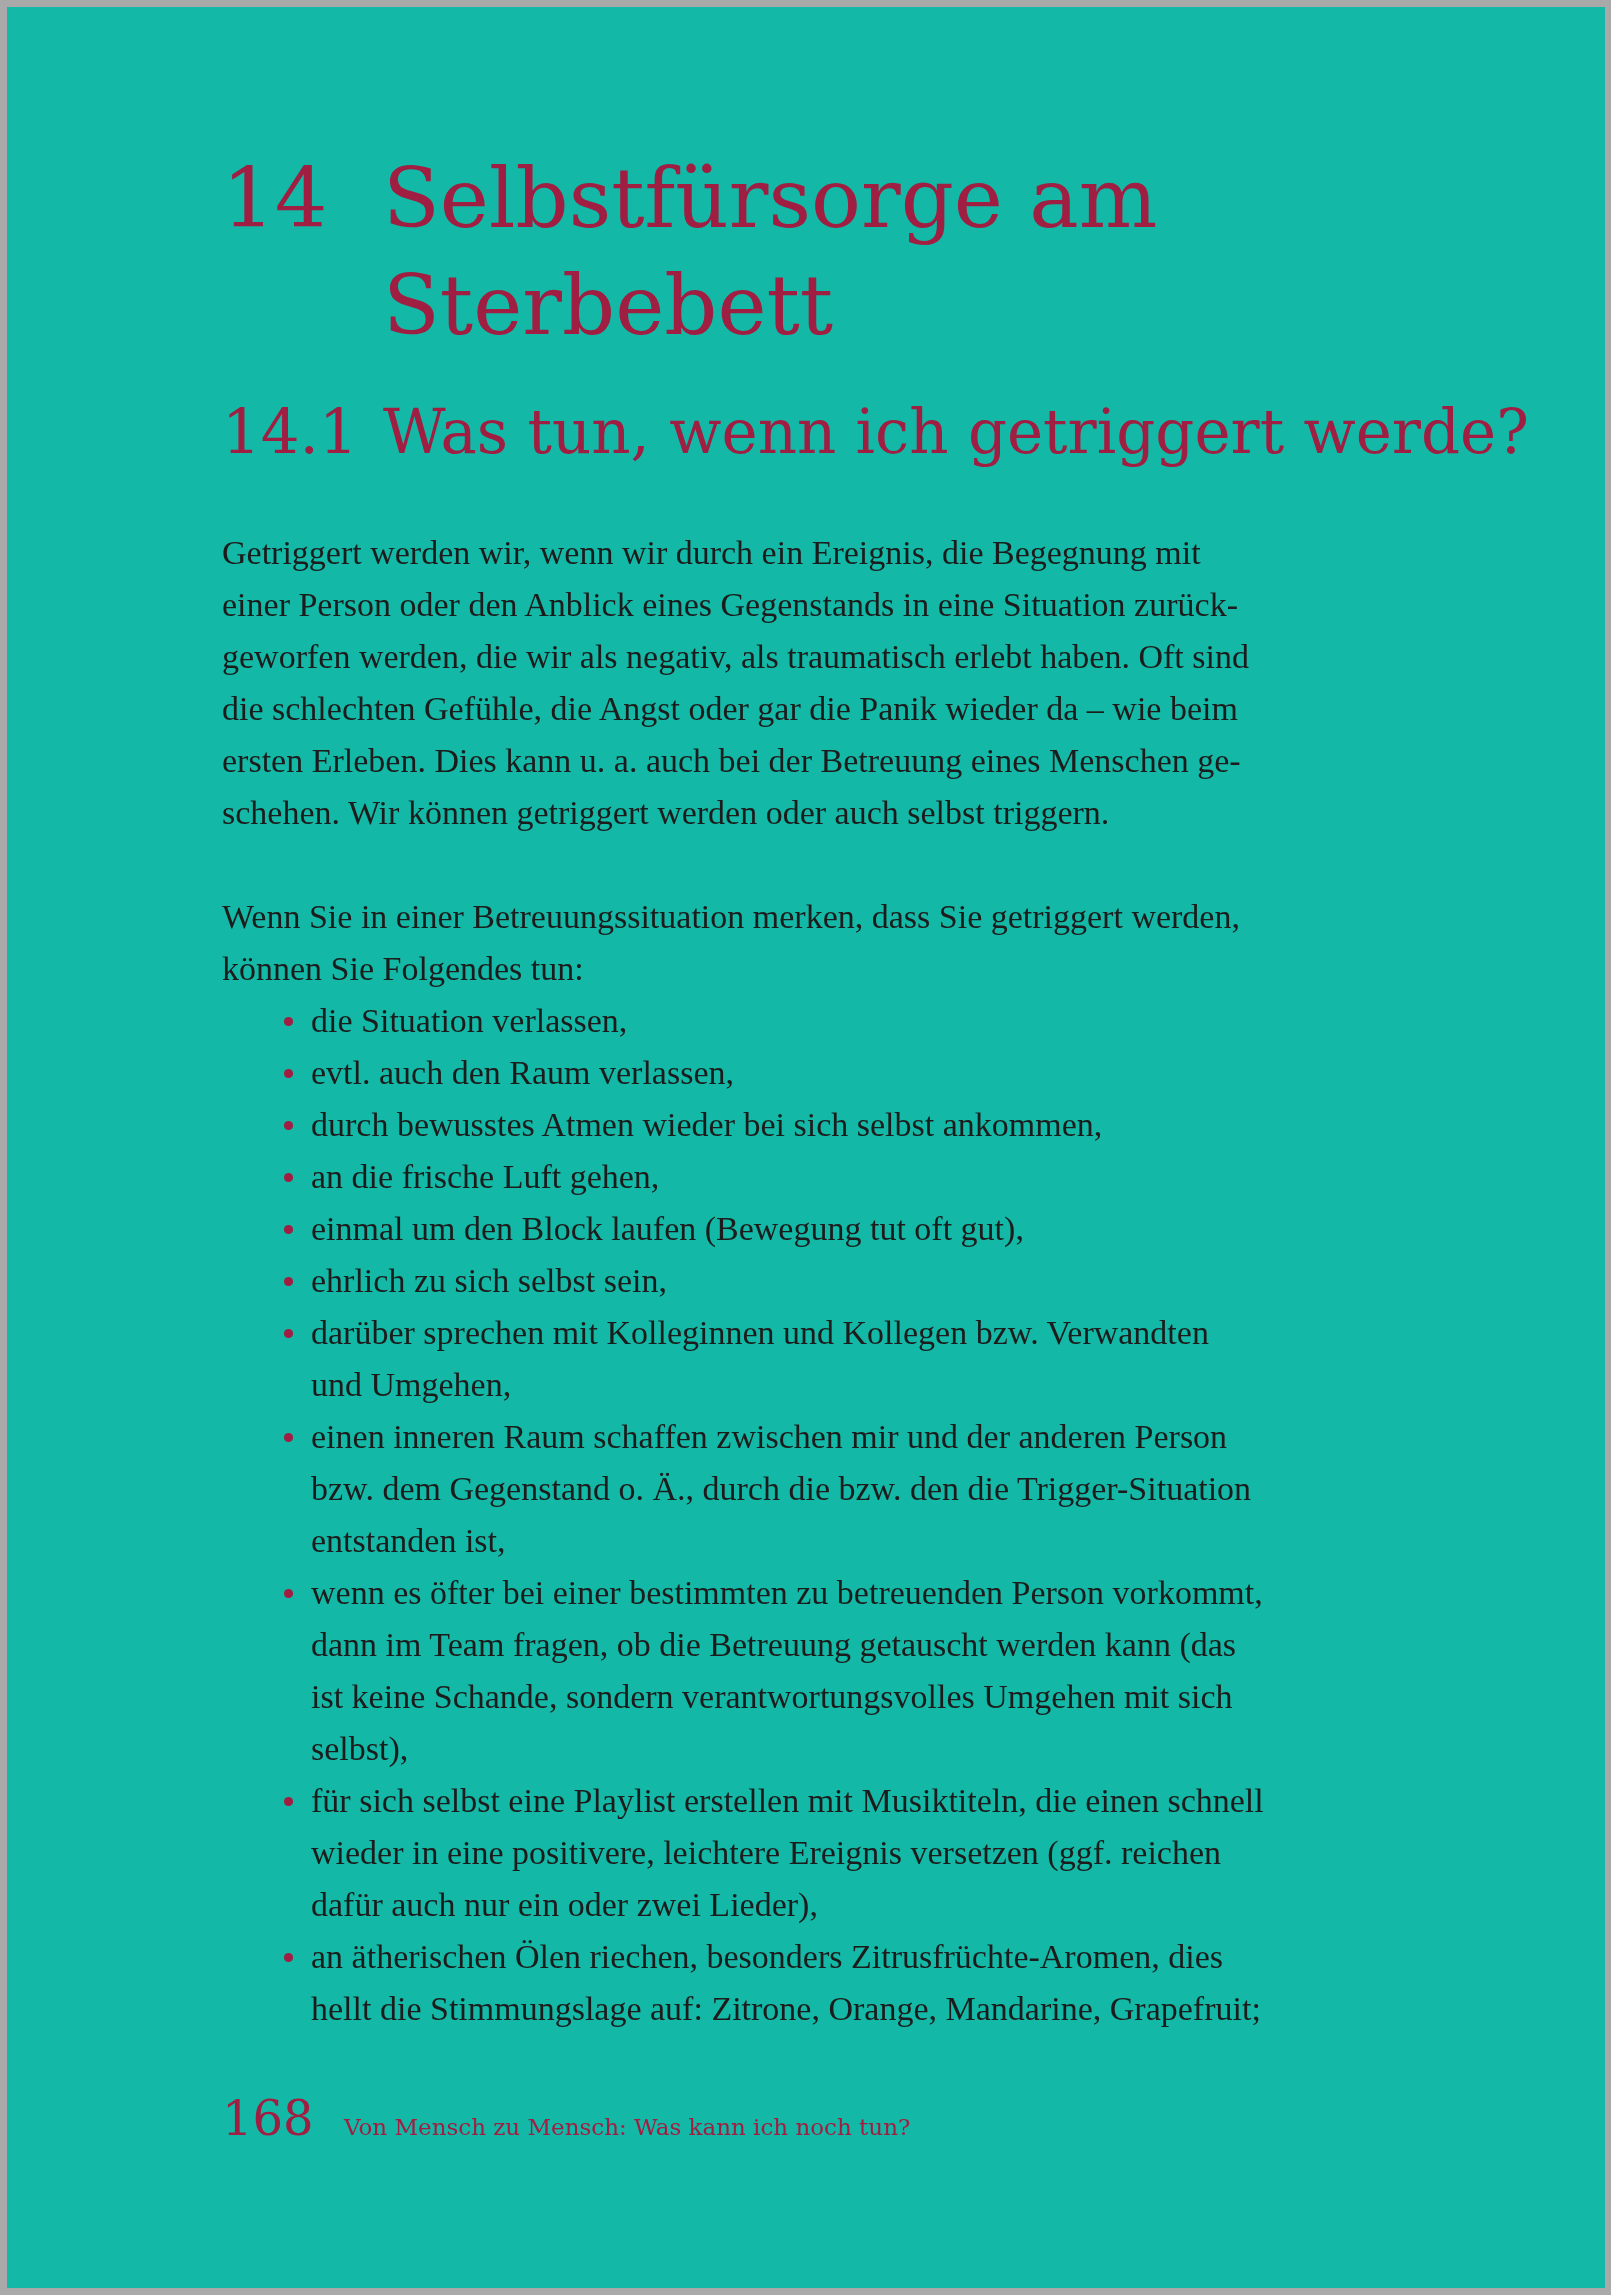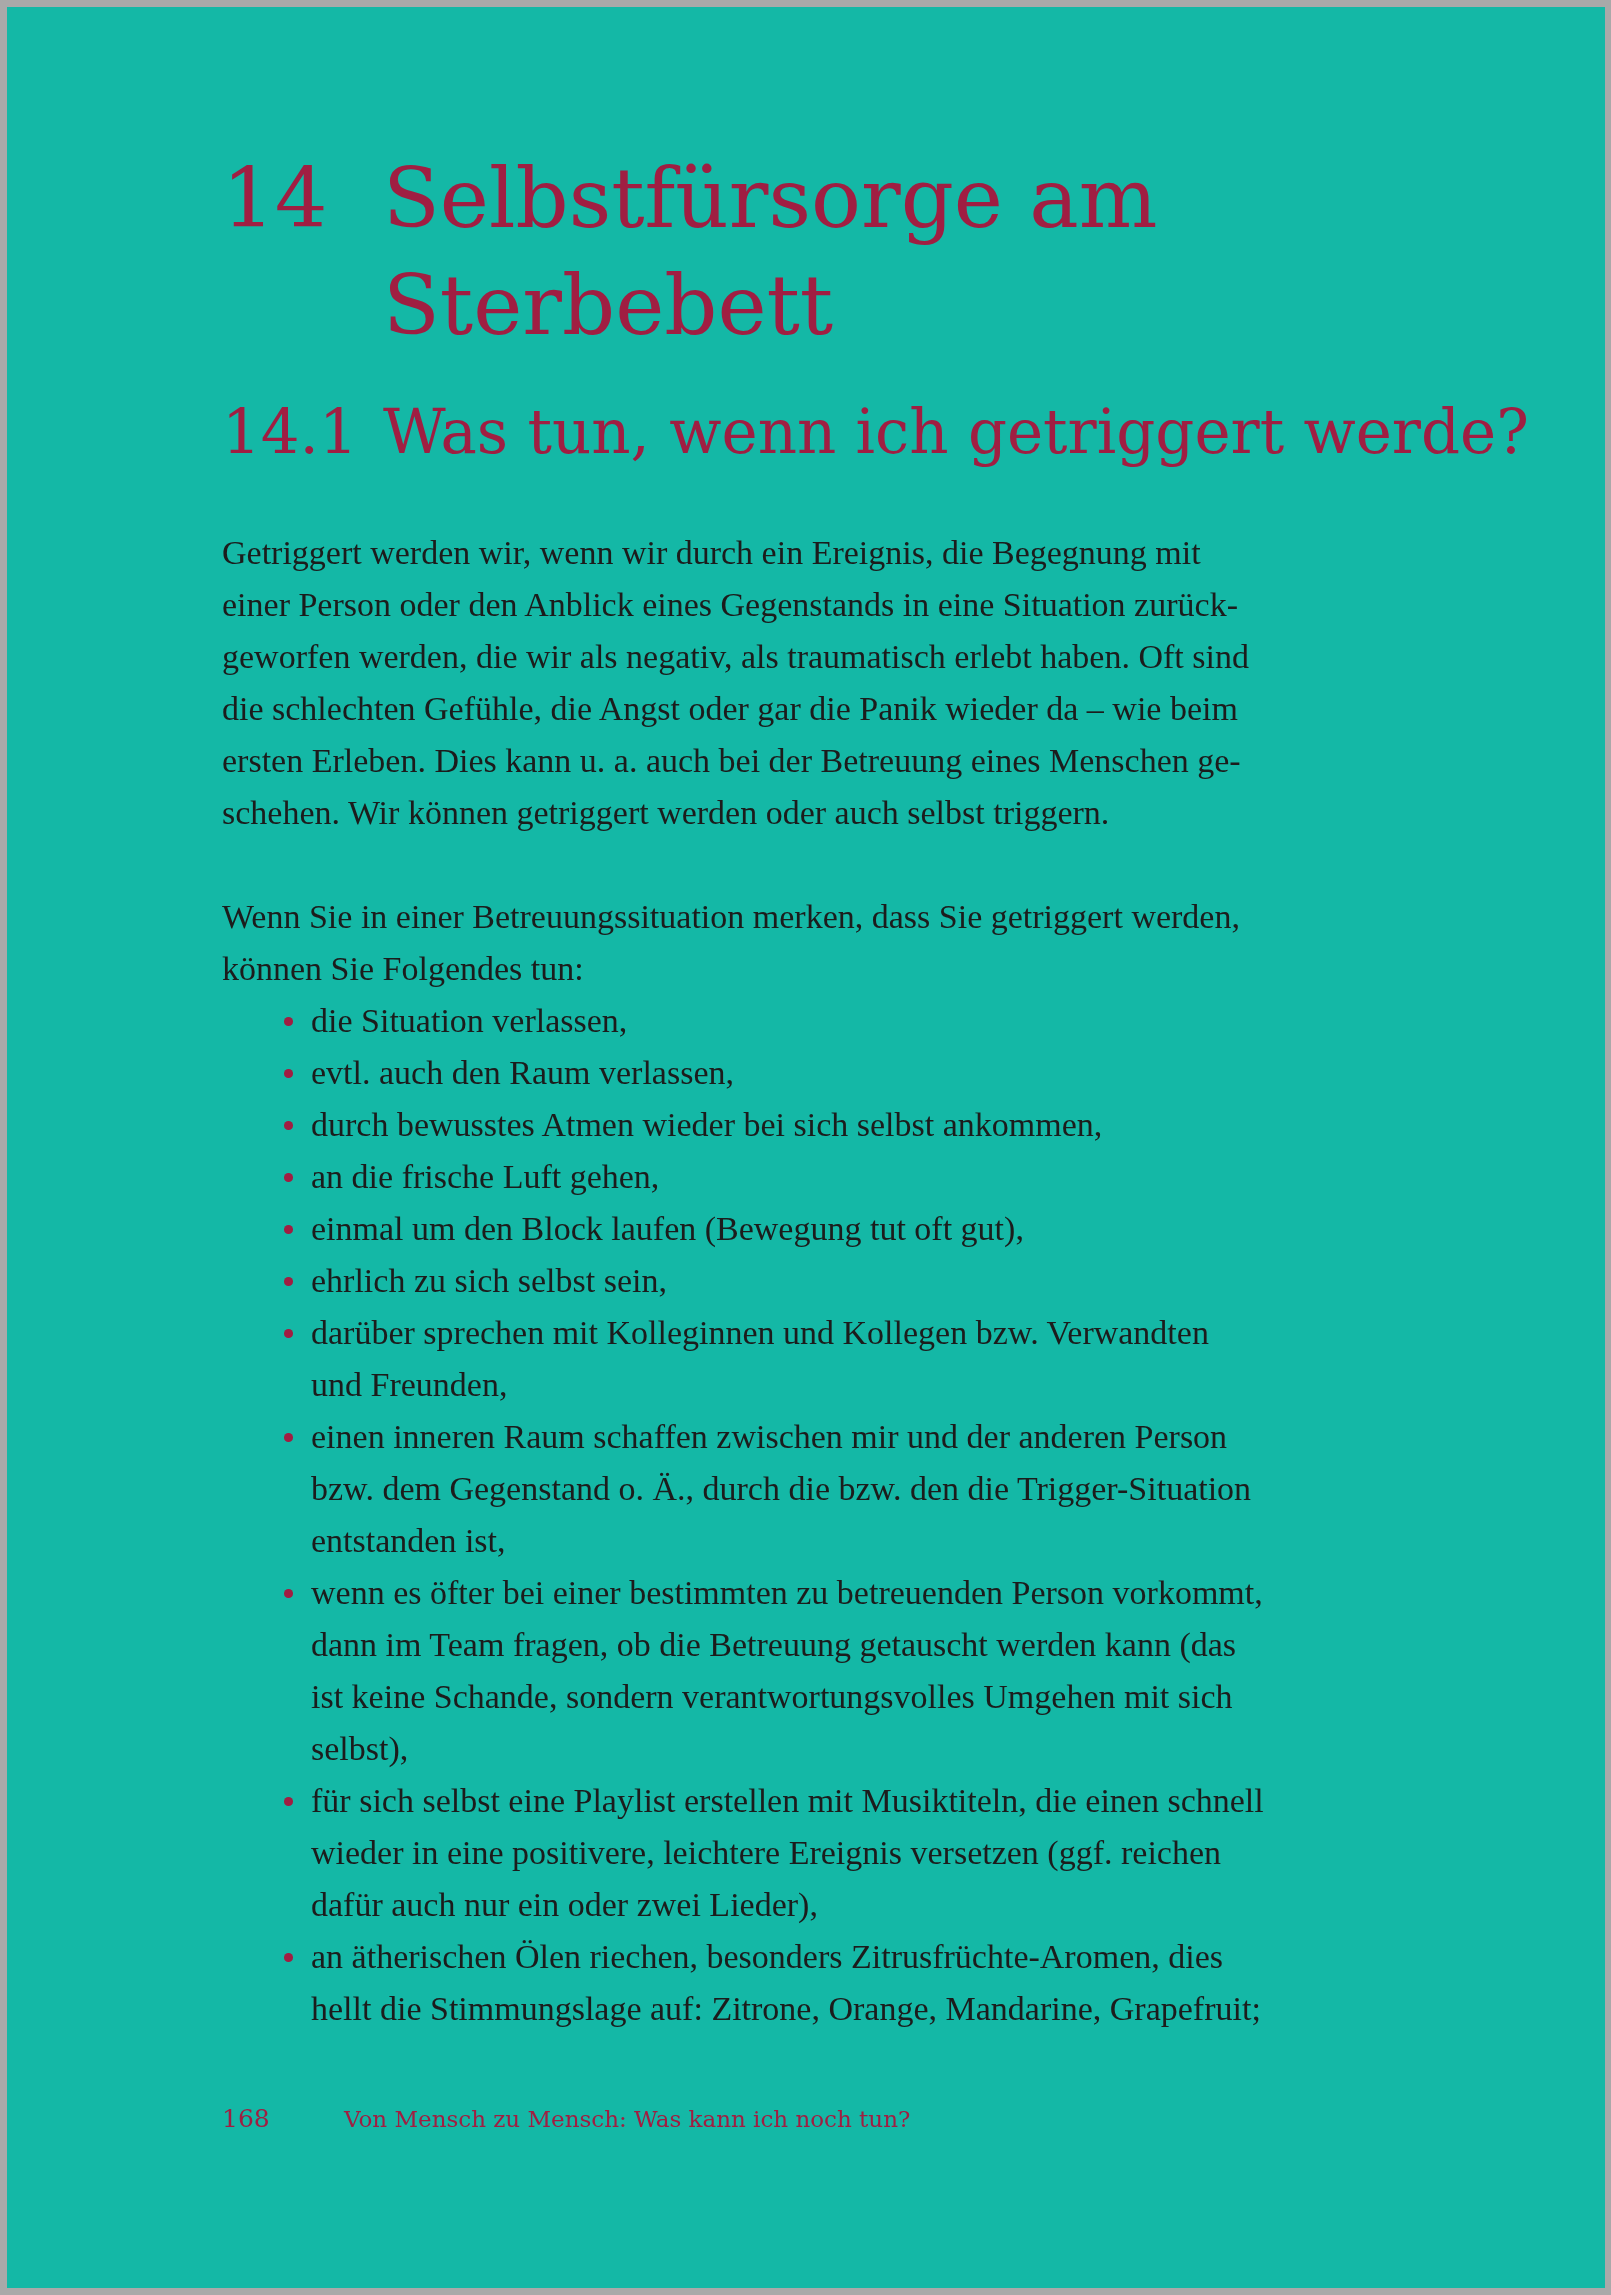--- a/index.html
+++ b/index.html
@@ -82,21 +82,21 @@
     left: 215px;
     top: 2090px;
     color: #a01e42;
     font-family: "DejaVu Serif", serif;
     line-height: 43px;
     white-space: nowrap;
   }
   .page-footer .page-num {
     display: inline-block;
     width: 122px;
-    font-size: 25px;
+    font-size: 48px;
   }
   .page-footer .running-title { font-size: 23px; }
 </style>
 </head>
 <body>
 
 <div class="page">
 
   <div class="chapter-heading">
     <span class="heading-num">14</span>
@@ -155,21 +155,21 @@
       </div>
 
       <div class="bullet-item">
         <span class="bullet-dot"></span>
         <div class="line">ehrlich zu sich selbst sein,</div>
       </div>
 
       <div class="bullet-item">
         <span class="bullet-dot"></span>
         <div class="line">darüber sprechen mit Kolleginnen und Kollegen bzw. Verwandten</div>
-        <div class="line">und Freunden,</div>
+        <div class="line">und Umgehen,</div>
       </div>
 
       <div class="bullet-item">
         <span class="bullet-dot"></span>
         <div class="line">einen inneren Raum schaffen zwischen mir und der anderen Person</div>
         <div class="line">bzw. dem Gegenstand o. Ä., durch die bzw. den die Trigger-Situation</div>
         <div class="line">entstanden ist,</div>
       </div>
 
       <div class="bullet-item">

